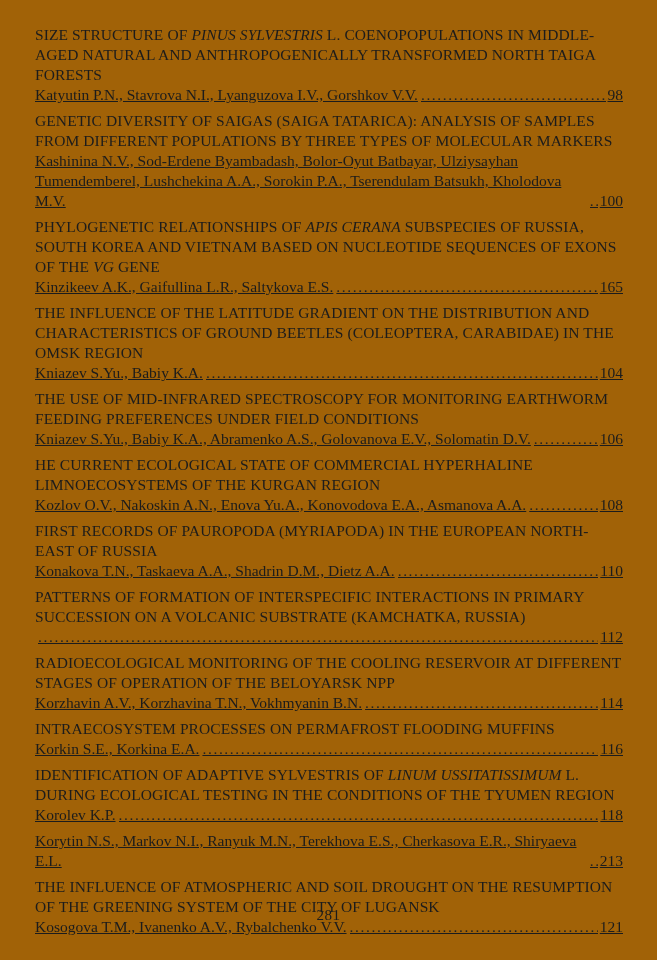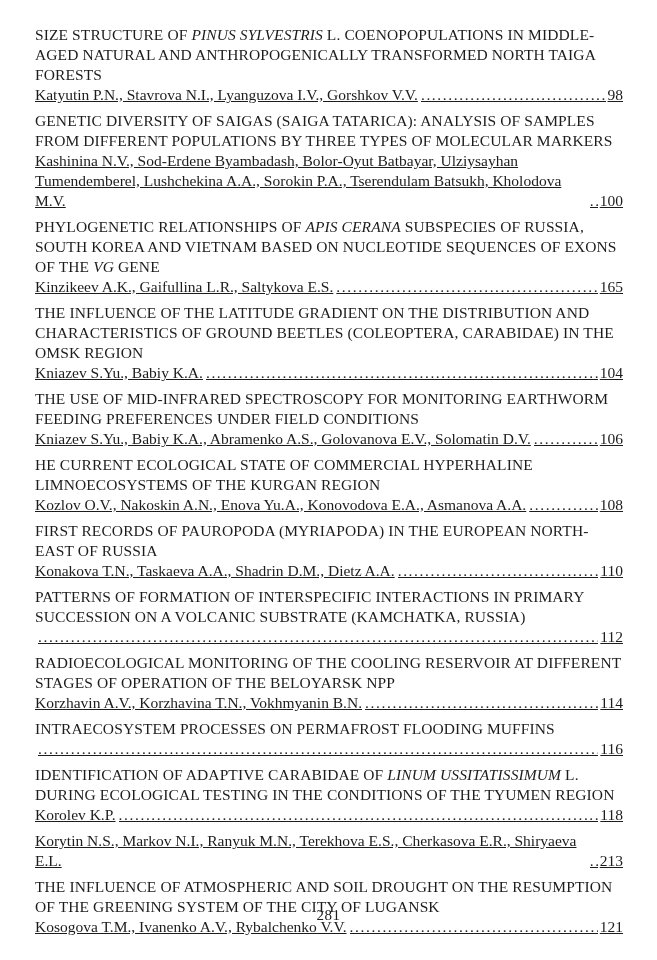--- a/index.html
+++ b/index.html
@@ -50,21 +50,21 @@
     right: 0;
     bottom: 36px;
     text-align: center;
     font-size: 15px;
     letter-spacing: 0.5px;
   }
 </style>
 </head>
 <body>
 
-<div class="page" style="background: #ffffff; color: rgb(28, 28, 28);">
+<div class="page" style="background: #a16207; color: rgb(28, 28, 28);">
   <div class="toc">
   <div class="entry">
     <div class="entry-title"><span>SIZE STRUCTURE OF </span><i>PINUS SYLVESTRIS</i><span> L. COENOPOPULATIONS IN MIDDLE-AGED NATURAL AND ANTHROPOGENICALLY TRANSFORMED NORTH TAIGA FORESTS</span></div>
     <div class="authors-line">
       <span class="authors">Katyutin P.N., Stavrova N.I., Lyanguzova I.V., Gorshkov V.V.</span>
       <span class="leader">................................................................................................................................................................................................................................................</span>
       <span class="pagenum">98</span>
     </div>
   </div>
 
@@ -135,27 +135,28 @@
     <div class="authors-line">
       <span class="authors">Korzhavin A.V., Korzhavina T.N., Vokhmyanin B.N.</span>
       <span class="leader">................................................................................................................................................................................................................................................</span>
       <span class="pagenum">114</span>
     </div>
   </div>
 
   <div class="entry">
     <div class="entry-title"><span>INTRAECOSYSTEM PROCESSES ON PERMAFROST FLOODING MUFFINS</span></div>
     <div class="authors-line">
+      <span class="authors">Korkin S.E., Korkina E.A.</span>
       <span class="leader">................................................................................................................................................................................................................................................</span>
       <span class="pagenum">116</span>
     </div>
   </div>
 
   <div class="entry">
-    <div class="entry-title"><span>IDENTIFICATION OF ADAPTIVE CARABIDAE OF </span><i>LINUM USSITATISSIMUM</i><span> L. DURING ECOLOGICAL TESTING IN THE CONDITIONS OF THE TYUMEN REGION</span></div>
+    <div class="entry-title"><span>IDENTIFICATION OF ADAPTIVE SYLVESTRIS OF </span><i>LINUM USSITATISSIMUM</i><span> L. DURING ECOLOGICAL TESTING IN THE CONDITIONS OF THE TYUMEN REGION</span></div>
     <div class="authors-line">
       <span class="authors">Korolev K.P.</span>
       <span class="leader">................................................................................................................................................................................................................................................</span>
       <span class="pagenum">118</span>
     </div>
   </div>
 
   <div class="entry">
     <div class="authors-line">
       <span class="authors">Korytin N.S., Markov N.I., Ranyuk M.N., Terekhova E.S., Cherkasova E.R., Shiryaeva E.L.</span>

